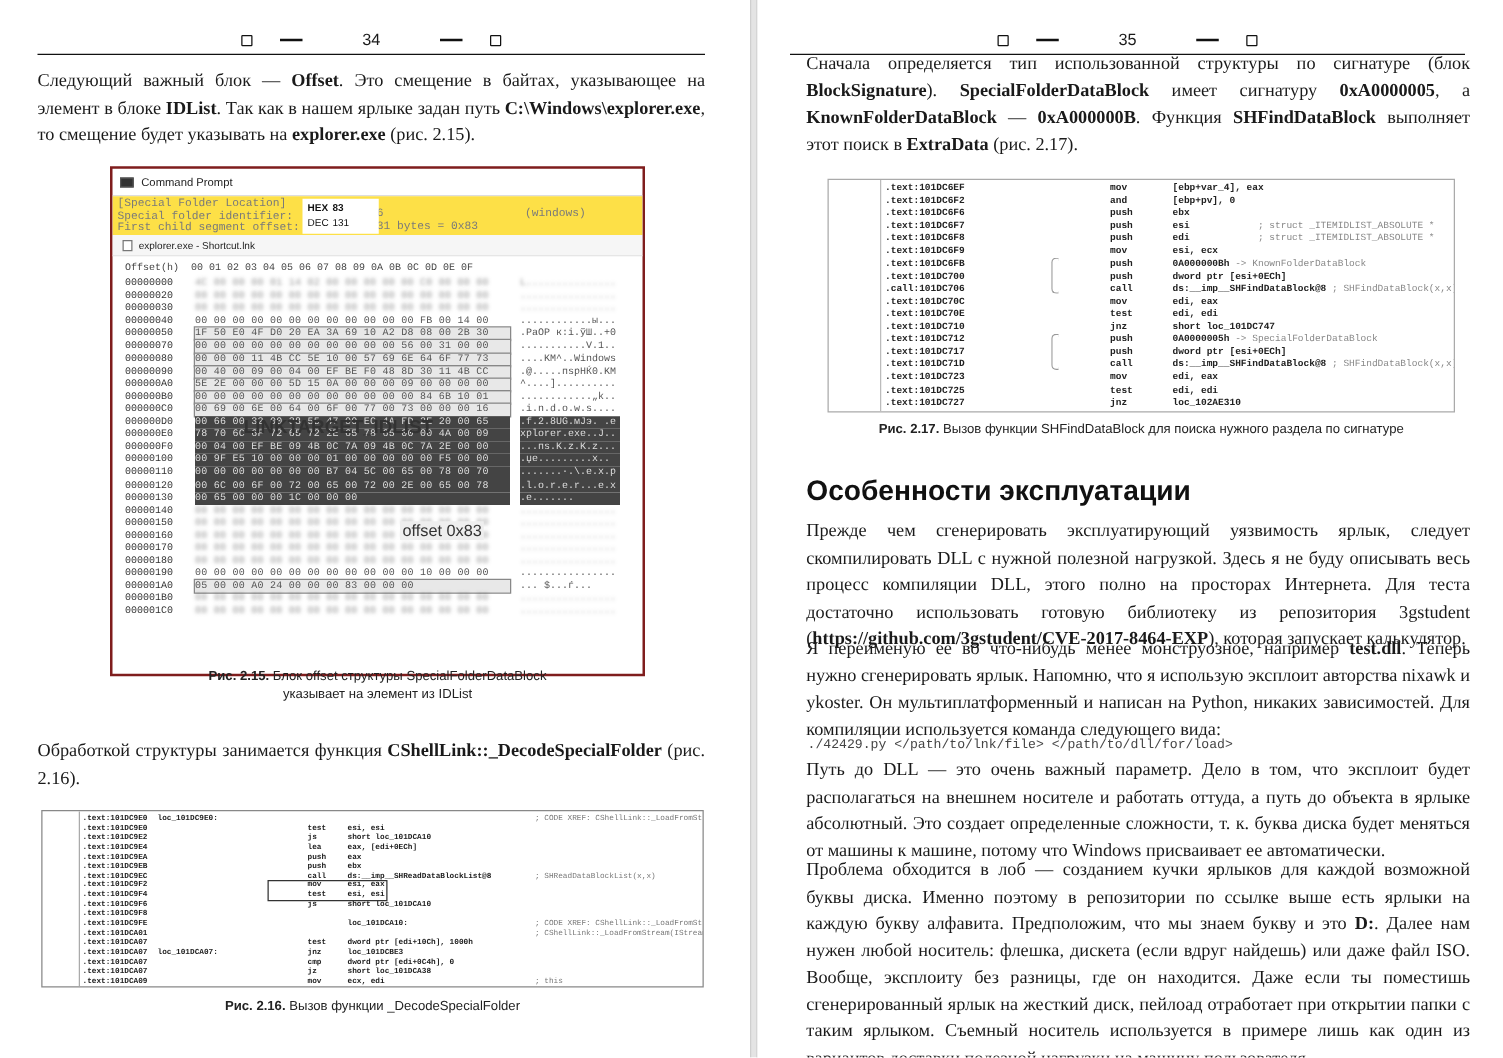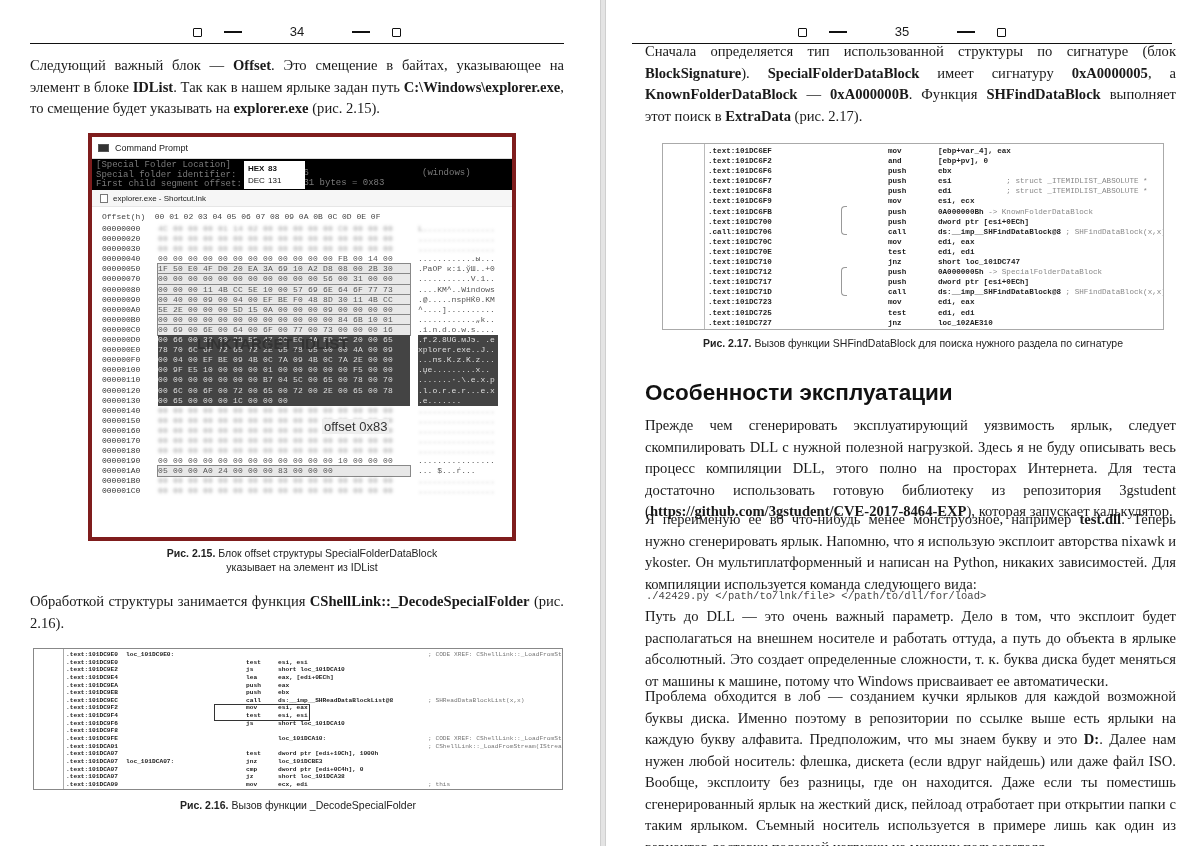--- a/index.html
+++ b/index.html
@@ -11,24 +11,24 @@
 .header{position:absolute;top:24px;left:30px;width:534px;height:20px;border-bottom:1.6px solid #111;text-align:center;font-family:"Liberation Sans",sans-serif;font-size:13px}
 #pg-right .header{left:26px;width:540px}
 .header .pn{display:inline-flex;align-items:center;gap:22px;line-height:16px}
 .sq{display:inline-block;width:9px;height:9px;border:1.5px solid #111;border-radius:1px}
 .dash{display:inline-block;width:18px;height:1.4px;background:#111}
 .p{position:absolute;font-size:14.6px;line-height:21.5px;text-align:justify;text-align-last:left}
 .p b{font-weight:bold}
 .cap{position:absolute;font-family:"Liberation Sans",sans-serif;font-size:10.5px;text-align:center;line-height:14px;color:#222}
 .cap b{font-weight:bold}
 
-.fig15{position:absolute;left:88px;top:133px;width:428px;height:408px;border:4px solid #7f1d1d;background:#fff;overflow:hidden}
+.fig15{position:absolute;left:88px;top:133px;width:428px;height:408px;border:2px solid #7f1d1d;background:#fff;overflow:hidden}
 .cmdbar{height:22px;display:flex;align-items:center;gap:6px;padding-left:6px;font-family:"Liberation Sans",sans-serif;font-size:9px;color:#222;border-bottom:1px solid #ddd}
 .cmdico{width:11px;height:8px;background:#333;border:1px solid #555}
-.console{height:31px;background:#000000;position:relative;font-family:"Liberation Mono",monospace;font-size:9px;color:#7a7a7a;line-height:9.5px;padding:2px 4px}
+.console{height:31px;background:#fde047;position:relative;font-family:"Liberation Mono",monospace;font-size:9px;color:#7a7a7a;line-height:9.5px;padding:2px 4px}
 .console .ln{white-space:pre}
 .hexdec{position:absolute;left:152px;top:2px;width:61px;height:28px;background:#fff;color:#111;font-family:"Liberation Sans",sans-serif;font-size:8px;font-weight:bold;padding:2px 4px;line-height:12px}
 .hexdec span{display:inline-block;width:20px}
 .cval1{position:absolute;left:206px;top:10px}
 .cval2{position:absolute;left:206px;top:20px}
 .cwin{position:absolute;left:330px;top:10px}
 .filebar{height:17px;display:flex;align-items:center;gap:5px;padding-left:8px;font-family:"Liberation Sans",sans-serif;font-size:8px;color:#222;background:#f6f6f6;border-bottom:1px solid #e6e6e6}
 .fico{width:8px;height:9px;border:1px solid #777;background:#fff}
 .hexgrid{position:relative;font-family:"Liberation Mono",monospace;font-size:8px;color:#555;padding:3px 0 0 10px}
 .hexhdr{white-space:pre;height:14px;line-height:14px;color:#444}
@@ -130,21 +130,21 @@
           <div class="hrow boxed"><span class="hoff">000001A0</span><span class="hbytes">05 00 00 A0 24 00 00 00 83 00 00 00</span><span class="hasc">... $...ѓ...</span></div>
           <div class="hrow blur"><span class="hoff">000001B0</span><span class="hbytes">00 00 00 00 00 00 00 00 00 00 00 00 00 00 00 00</span><span class="hasc">................</span></div>
           <div class="hrow blur"><span class="hoff">000001C0</span><span class="hbytes">00 00 00 00 00 00 00 00 00 00 00 00 00 00 00 00</span><span class="hasc">................</span></div>
         </div>
       <div class="lbl lbl-link">LINKTARGET_IDLIST</div>
       <div class="lbl lbl-off83">offset 0x83</div>
 
     </div>
   </div>
 
-  <div class="cap" style="left:88px;top:546px;width:428px">
+  <div class="cap" style="left:88px;top:534px;width:428px">
     <b>Рис. 2.15.</b><span> Блок offset структуры SpecialFolderDataBlock</span><br><span>указывает на элемент из IDList</span>
   </div>
 
   <p class="p" style="left:30px;top:591px;width:534px"><span>Обработкой структуры занимается функция </span><b>CShellLink::_DecodeSpecialFolder</b><span> (рис. 2.16).</span></p>
 
   <div class="fig16">
     <div class="gut"></div>
     <div class="alines" id="lines16">
         <div class="al"><span class="ad">.text:101DC9E0</span><span class="lb">loc_101DC9E0:</span><span class="mn"></span><span class="op"></span><span class="cm">; CODE XREF: CShellLink::_LoadFromStream(IStream *,ulong)+20F↑j</span></div>
         <div class="al"><span class="ad">.text:101DC9E0</span><span class="lb"></span><span class="mn">test</span><span class="op">esi, esi</span><span class="cm"></span></div>

